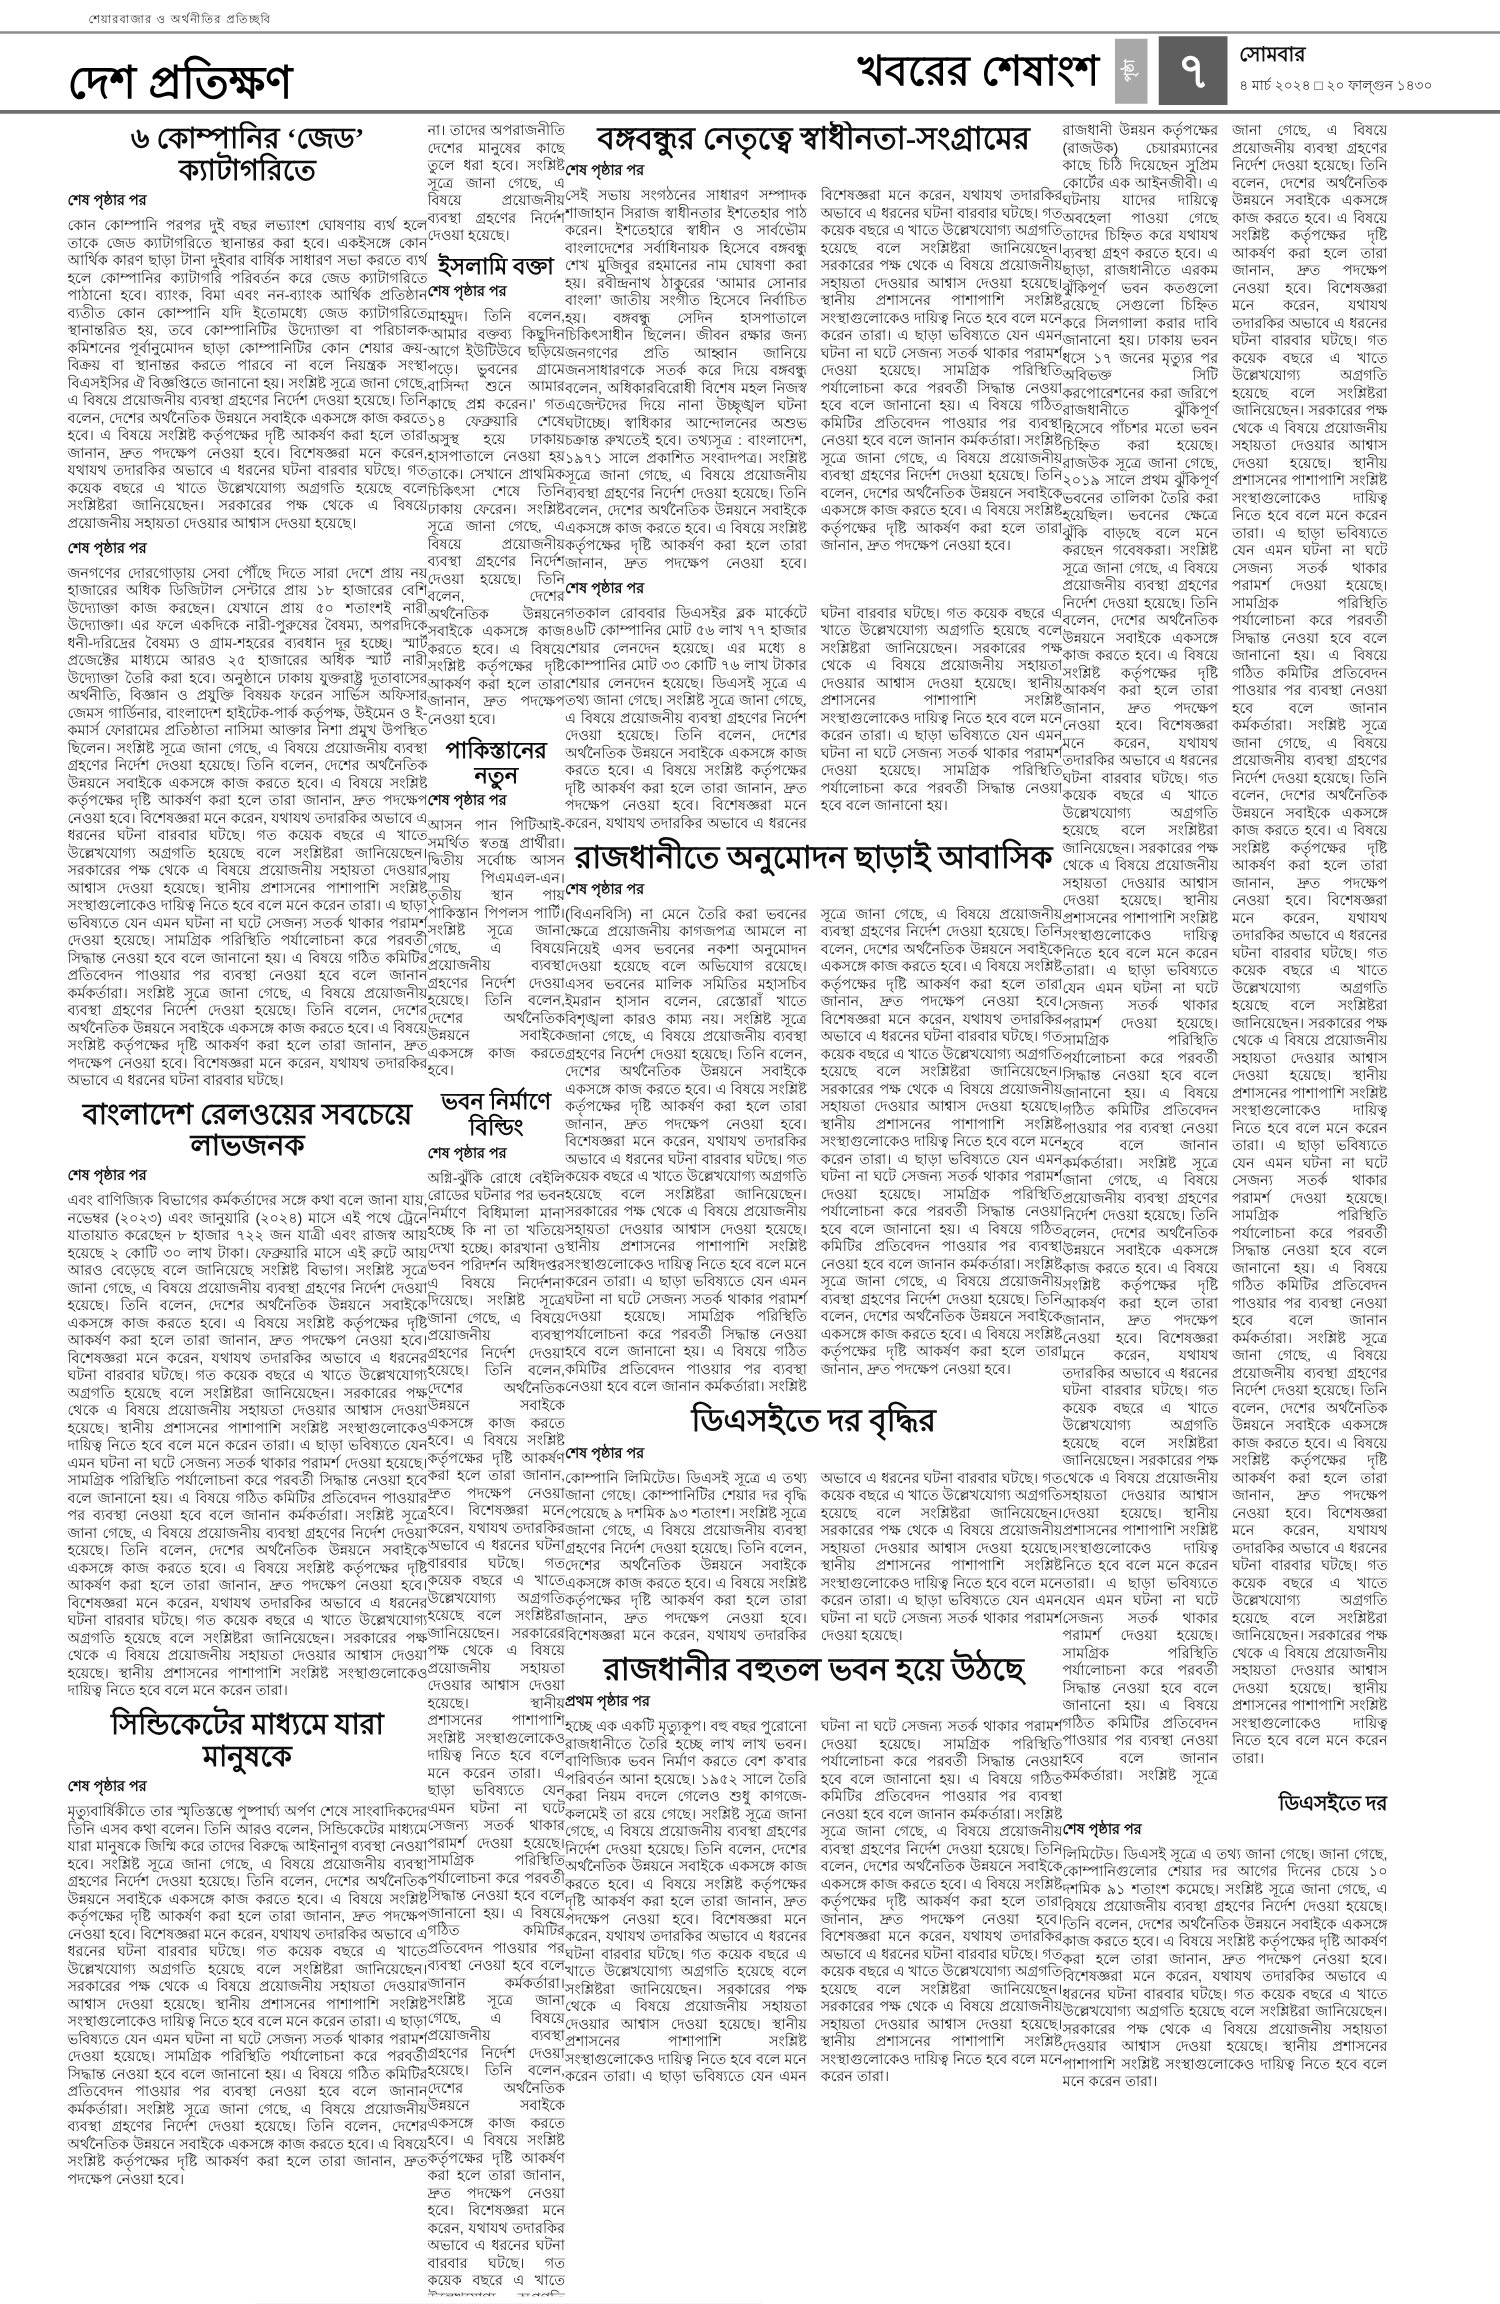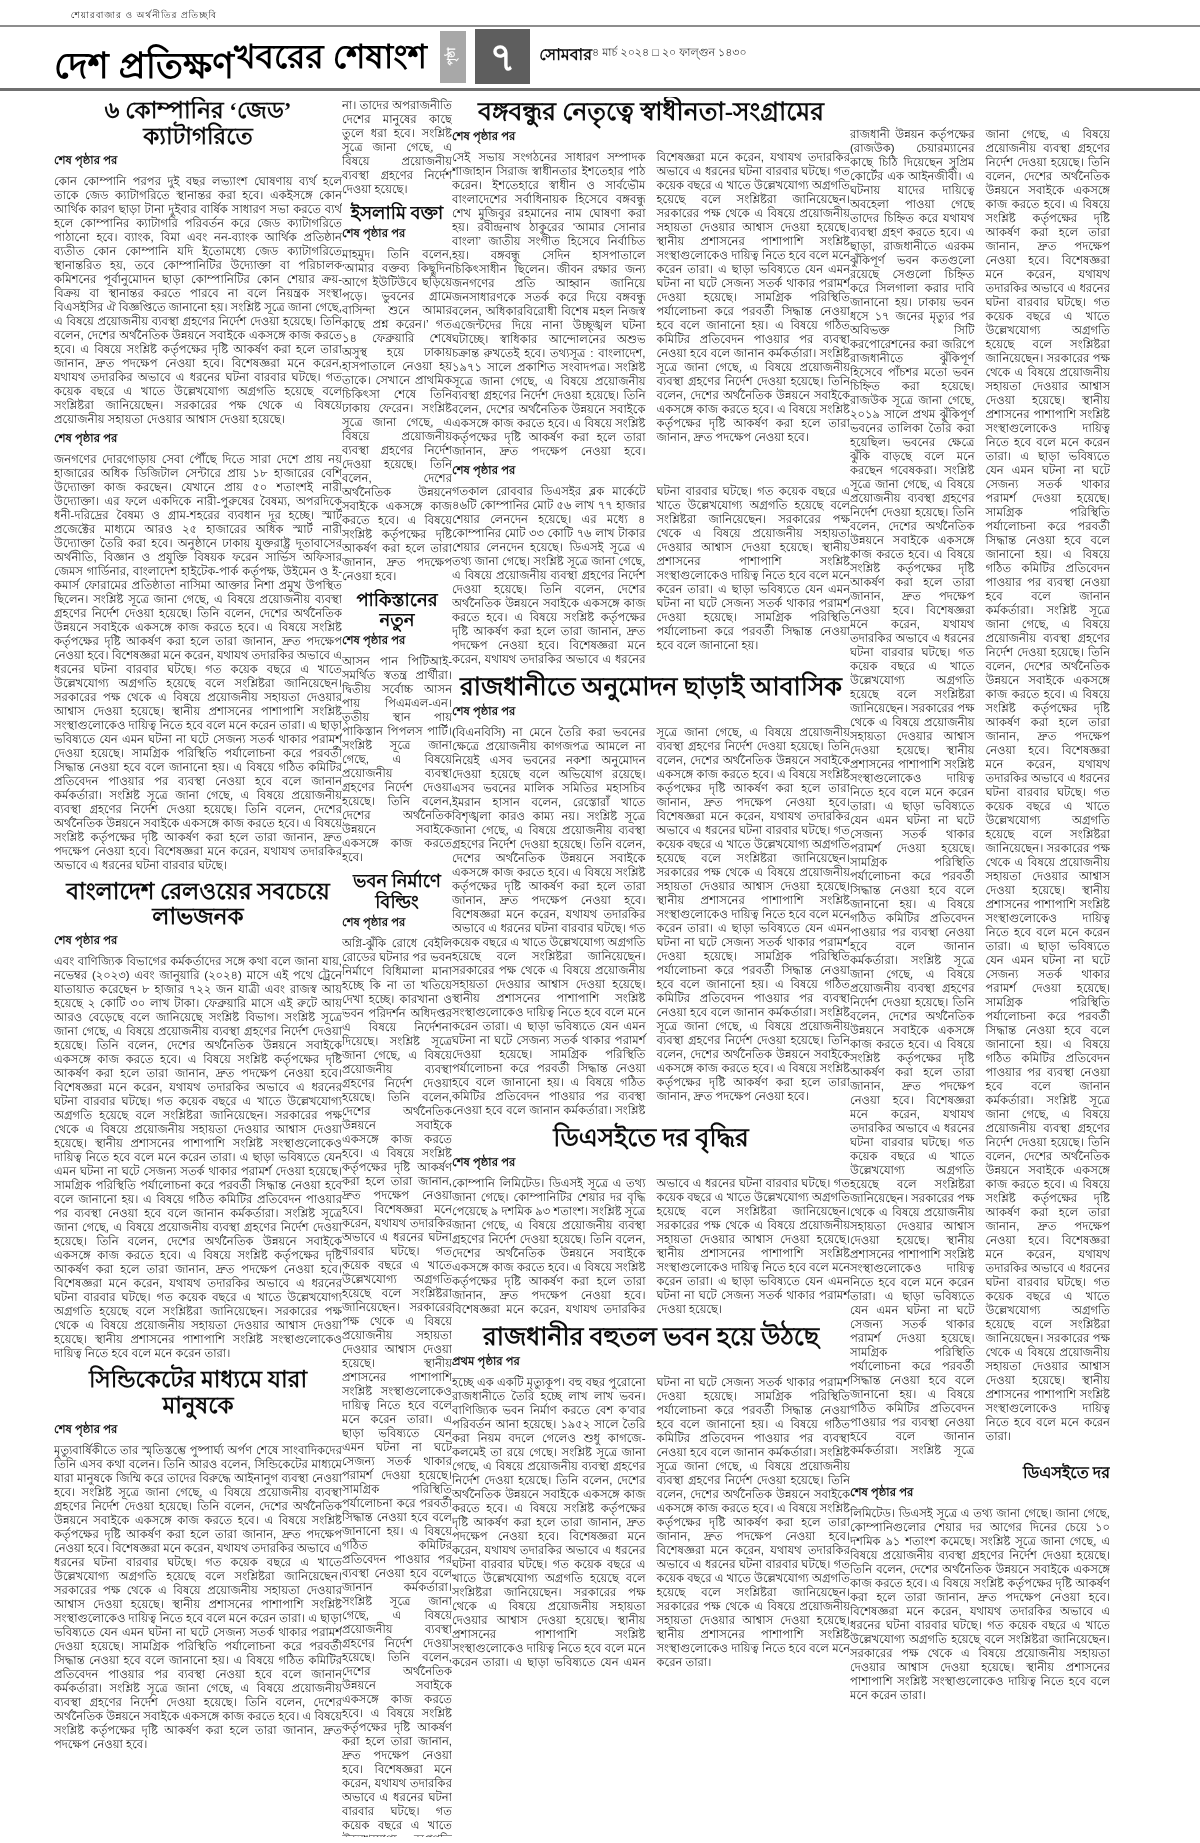--- a/index.html
+++ b/index.html
@@ -2,42 +2,42 @@
 <html lang="bn"><head>
 <meta charset="utf-8">
 <style>
   html,body{margin:0;padding:0;background:#e8e8e8;}
   .page{width:1200px;height:1843px;background:#ffffff;position:relative;
         font-family:"Liberation Sans",sans-serif;color:#1c1c1c;overflow:hidden;margin:0 auto;}
   .toprule{position:absolute;top:25px;left:0;width:1200px;height:2px;background:#8d8d8d;}
   .headrule{position:absolute;top:88px;left:0;width:1200px;height:3px;background:#6f6f6f;}
 
   header{position:absolute;top:28px;left:54px;width:1092px;height:56px;
-         display:flex;align-items:flex-end;}
+         display:flex;justify-content:space-between;align-items:flex-end;}
   .logo-block{display:flex;flex-direction:column;align-items:center;}
   .tagline{font-size:9px;color:#2a2a2a;letter-spacing:1px;margin-bottom:1px;}
   .logo{font-size:36px;font-weight:bold;color:#000;line-height:1;margin-top:24px;}
   .head-right{display:flex;align-items:center;gap:9px;}
   .section-title{font-size:33px;font-weight:bold;color:#000;line-height:1;margin-right:4px;}
   .page-label-box{width:26px;height:52px;background:#a8a8a8;color:#fff;
                   display:flex;align-items:center;justify-content:center;}
   .page-label-box span{transform:rotate(-90deg);font-size:11px;font-weight:bold;white-space:nowrap;}
   .page-num-box{width:55px;height:55px;background:#5e5e5e;color:#fff;font-size:40px;font-weight:bold;
                 display:flex;align-items:center;justify-content:center;line-height:1;}
-  .date-block{display:flex;flex-direction:row;justify-content:flex-end;padding-bottom:3px;}
+  .date-block{display:flex;flex-direction:column;justify-content:flex-end;padding-bottom:3px;}
   .day{font-size:16px;font-weight:bold;color:#111;}
   .date{font-size:11px;color:#333;margin-top:2px;}
 
   main{position:absolute;top:97px;left:54px;width:1092px;height:1740px;
        display:flex;gap:0;overflow:hidden;}
   .band{overflow:hidden;}
   .band1{width:288px;}
   .band2{width:110px;}
   .band3{width:398px;}
-  .band4{width:260px;margin-top:29px;}
+  .band4{width:260px;}
 
   .art{margin:0;}
   .hl{text-align:center;font-weight:bold;color:#0e0e0e;margin:7px 0 2px;line-height:1.12;
       font-family:"Liberation Serif",serif;}
   .art:first-child .hl{margin-top:1px;}
   .hl1{font-size:23px;}
   .hl2{font-size:18px;}
   .hl3{font-size:25px;}
   .hl4{font-size:16px;text-align:right;}
   .cont{text-align:left;font-weight:bold;font-size:11.5px;color:#111;margin:0 0 3px;}

